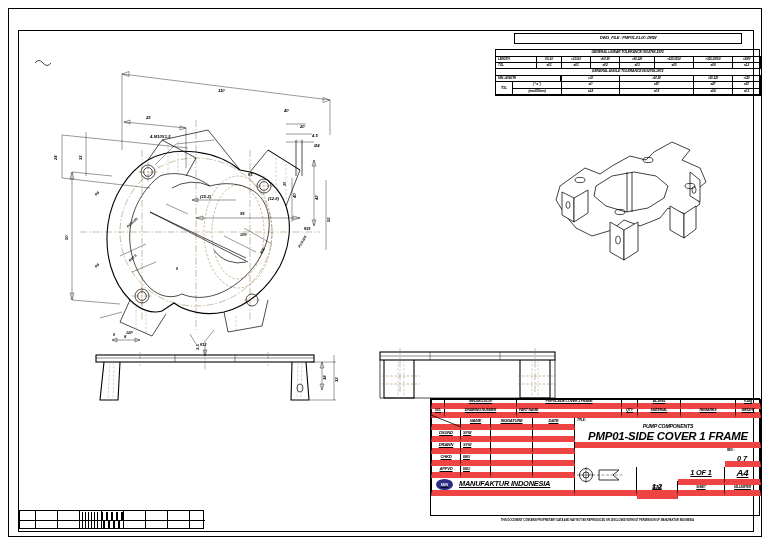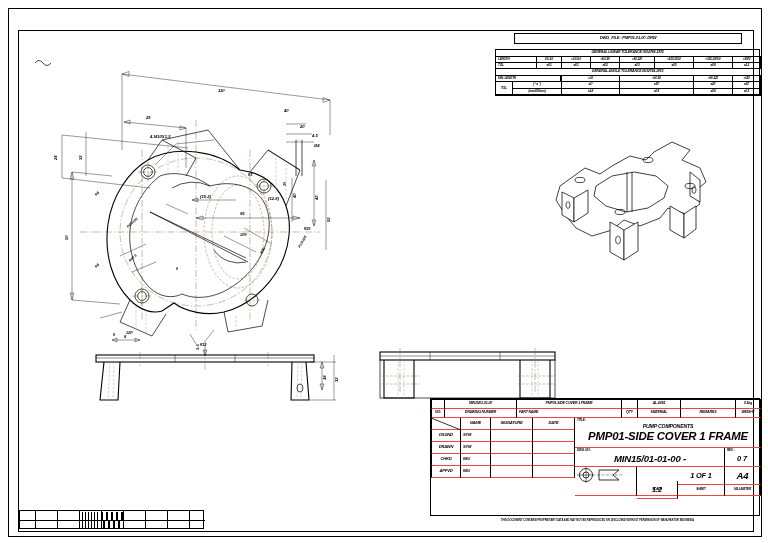--- a/index.html
+++ b/index.html
@@ -40,21 +40,21 @@
   .dimln{stroke:#000;fill:none;stroke-width:.4}
   .dimtx{font-style:italic;font-weight:bold;font-size:4.2px;
          font-family:"Liberation Sans",sans-serif;fill:#000}
   .dimtx-s{font-style:italic;font-weight:bold;font-size:3.5px;
          font-family:"Liberation Sans",sans-serif;fill:#000}
   .iso{stroke:#000;fill:#fff;stroke-width:.75;stroke-linejoin:round}
 
   
   #tblock{left:430px;top:398px;width:330px;height:118px;}
   .tb{position:absolute;box-sizing:border-box;border-right:1px solid #000;
-      border-bottom:1px solid #ef4444;}
+      border-bottom:6px solid #ef4444;text-decoration:underline;}
   .tbl{border-left:1px solid #000}
   .tbt{border-top:1px solid #000}
   .logo{width:17px;height:11px;border-radius:50%;background:#2b2e83;
         display:flex;align-items:center;justify-content:center;
         color:#fff;font-size:4px;font-style:italic;font-weight:bold;}
 
   
   #ruler{left:19px;top:510px;width:185px;height:19px;}
   .rcell{position:absolute;top:0;height:100%;border-right:1px solid #000;}
   .rtick{position:absolute;background:#000;}
@@ -432,31 +432,32 @@
     <div class="tb tbl ctr cad t4" style="left:0;top:55px;width:30px;height:12px;">CHKD</div>
     <div class="tb lft cad t4" style="left:30px;top:55px;width:30px;height:12px;">IMU</div>
     <div class="tb" style="left:60px;top:55px;width:42px;height:12px;"></div>
     <div class="tb" style="left:102px;top:55px;width:42px;height:12px;"></div>
 
     <div class="tb tbl ctr cad t4" style="left:0;top:67px;width:30px;height:12px;">APPVD</div>
     <div class="tb lft cad t4" style="left:30px;top:67px;width:30px;height:12px;">IMU</div>
     <div class="tb" style="left:60px;top:67px;width:42px;height:12px;"></div>
     <div class="tb" style="left:102px;top:67px;width:42px;height:12px;"></div>
 
+    <div class="tb tbl" style="left:0;top:79px;width:144px;height:18px;
+         display:flex;align-items:center;padding-left:4px;gap:6px;">
+      <span class="logo">MIN</span>
+      <span class="cad t7">MANUFAKTUR  INDONESIA</span>
+    </div>
 
     <div class="tb" style="left:144px;top:19px;width:186px;height:30px;">
       <div class="cad t3" style="position:absolute;left:2px;top:1px;">TITLE :</div>
       <div class="cad t5" style="position:absolute;left:0;top:6px;width:186px;text-align:center;">PUMP COMPONENTS</div>
       <div class="cad t11" style="position:absolute;left:0;top:13px;width:186px;text-align:center;">PMP01-SIDE COVER 1 FRAME</div>
     </div>
 
-    <div class="tb" style="left:144px;top:49px;width:150px;height:19px;">
-      <div class="cad t3" style="position:absolute;left:2px;top:1px;">DWG. NO :</div>
-      <div class="cad t9" style="position:absolute;left:0;top:6px;width:150px;text-align:center;">MIN15/01-01-00 -</div>
-    </div>
     <div class="tb" style="left:294px;top:49px;width:36px;height:19px;">
       <div class="cad t3" style="position:absolute;left:2px;top:1px;">REV. :</div>
       <div class="cad t7" style="position:absolute;left:0;top:7px;width:36px;text-align:center;letter-spacing:2px;">07</div>
     </div>
 
     <div class="tb" style="left:144px;top:68px;width:62px;height:29px;
          display:flex;align-items:center;justify-content:center;gap:2px;">
       <svg class="proj" width="52" height="16">
         <circle cx="11" cy="8" r="6.5" fill="none" stroke="#000" stroke-width="0.8"></circle>
         <circle cx="11" cy="8" r="3" fill="none" stroke="#000" stroke-width="0.8"></circle>

